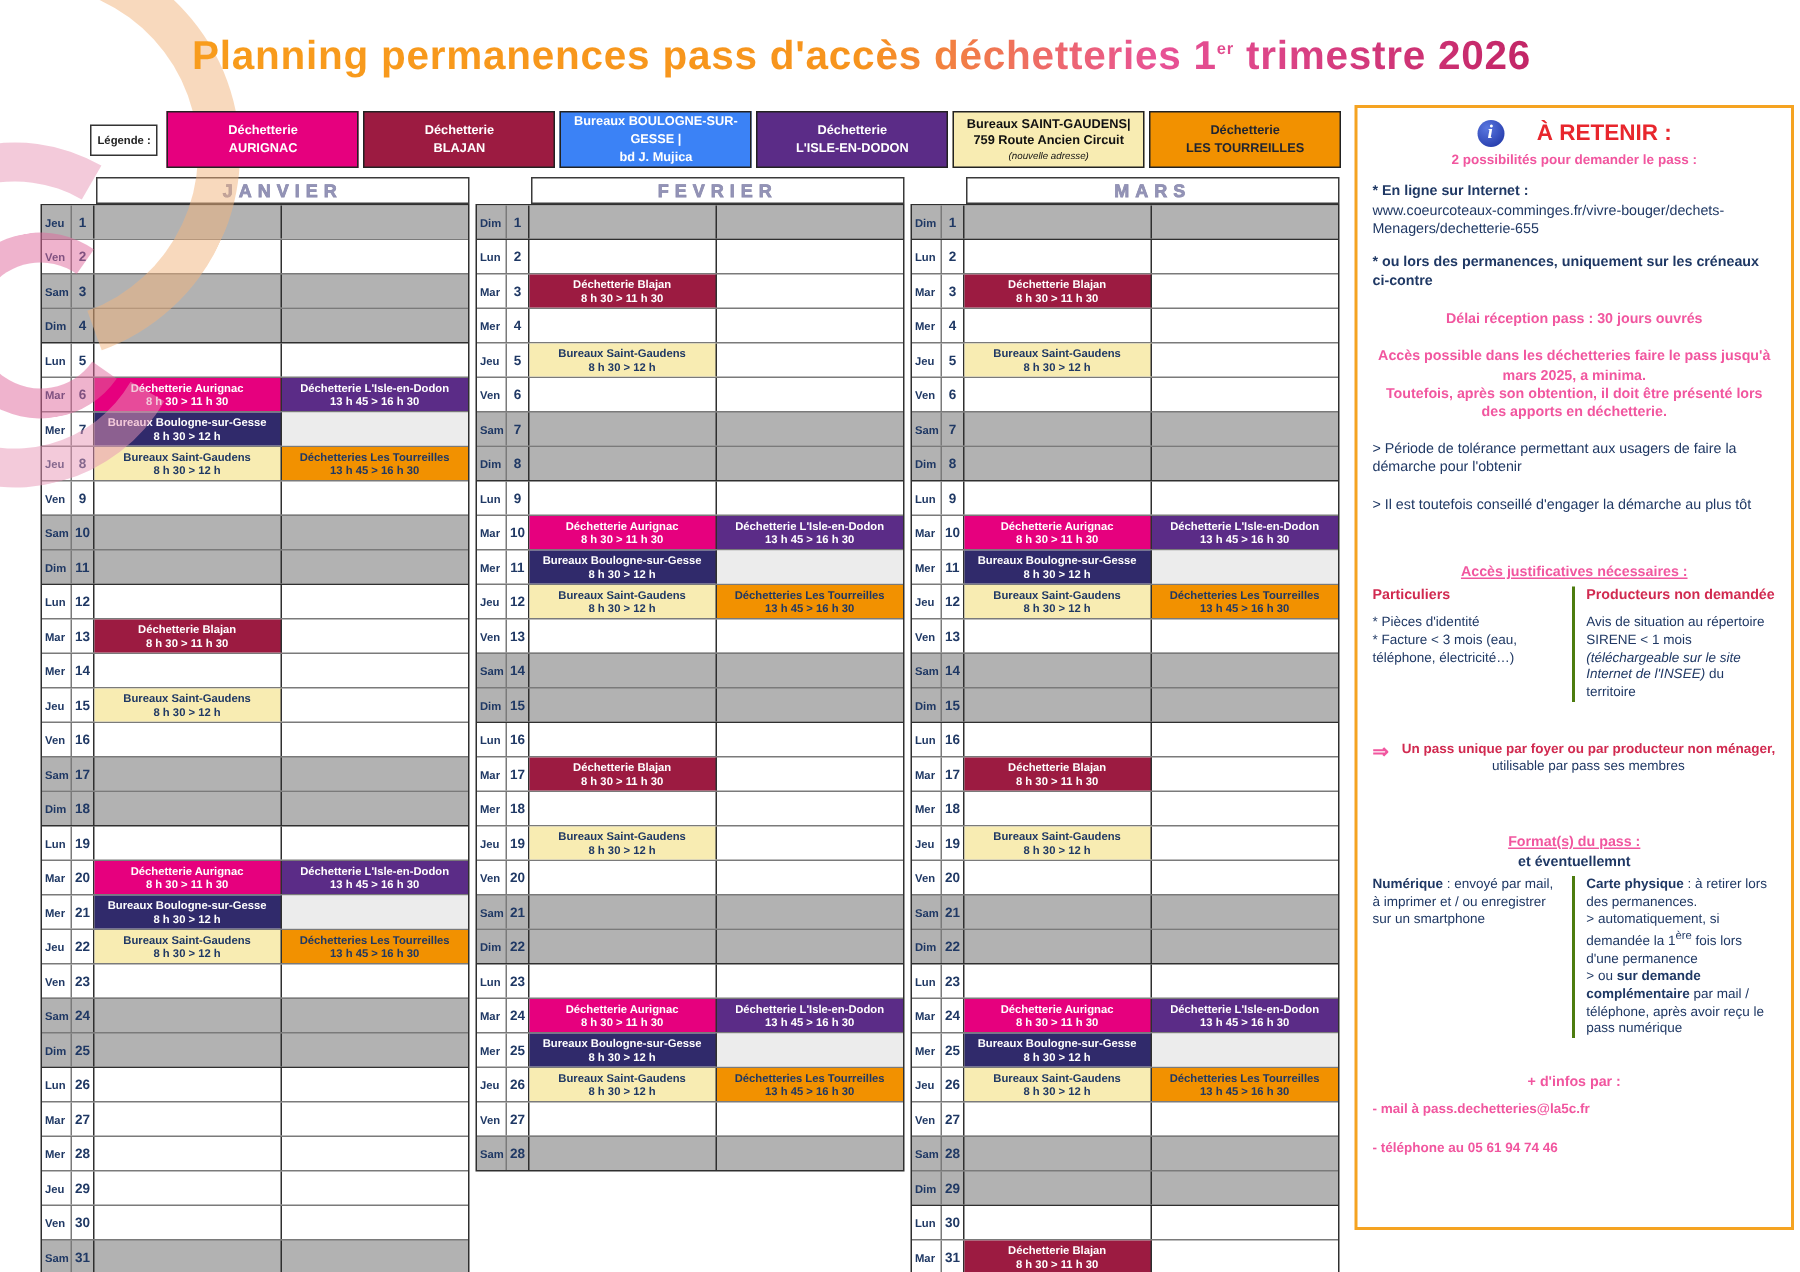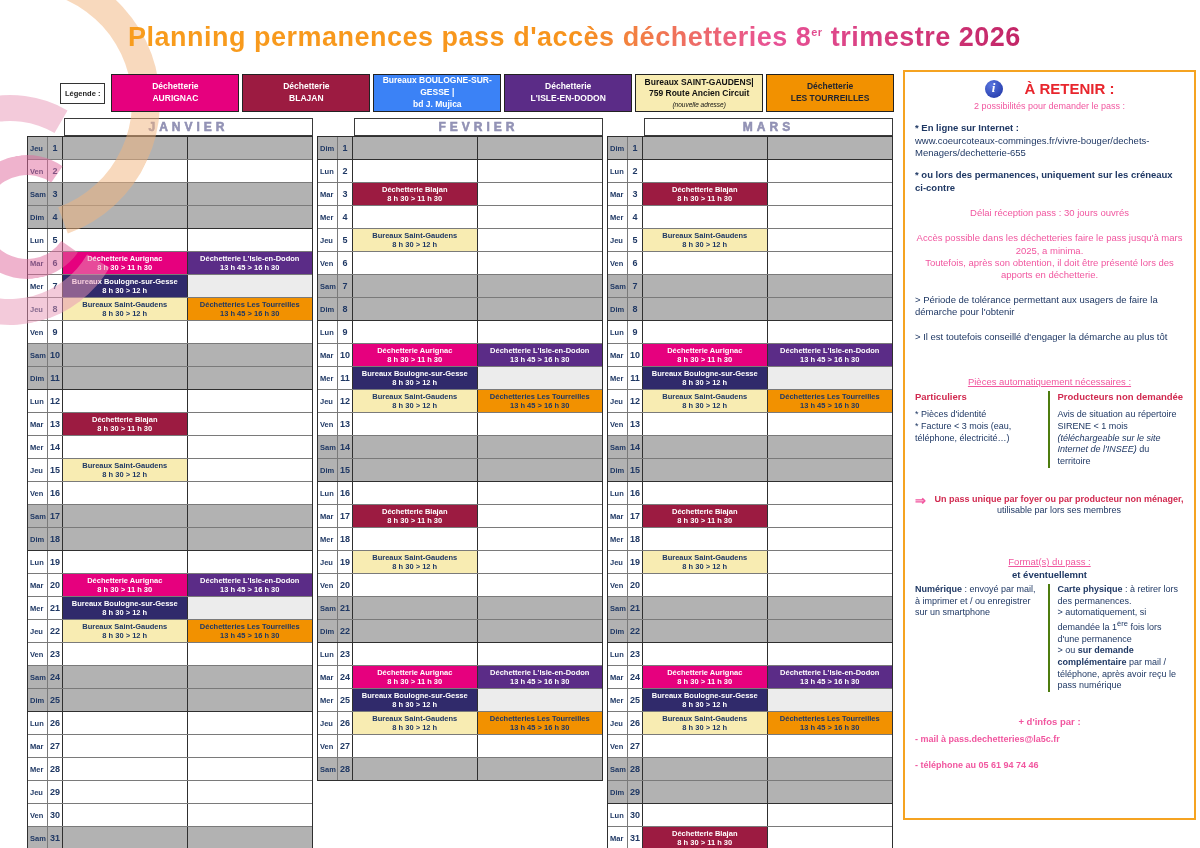--- a/index.html
+++ b/index.html
@@ -51,21 +51,21 @@
   .sidebar{position:absolute;left:903px;top:70px;width:293px;height:750px;border:2px solid #f5a321;
            background:#fff;box-sizing:border-box;padding:7px 10px;z-index:4;font-size:9.5px;line-height:1.3;}
   .sb-header{display:flex;align-items:center;justify-content:center;gap:22px;}
   .info-icon{width:18px;height:18px;border-radius:50%;flex:0 0 18px;
              background:radial-gradient(circle at 35% 30%,#5a77e0,#1a2fa0);color:#fff;
              font-family:"Liberation Serif",serif;font-style:italic;font-weight:bold;font-size:13px;
              display:flex;align-items:center;justify-content:center;}
   .sb-title{color:#e8262d;font-weight:bold;font-size:15px;}
   .pink{color:#f1569f;}
   .navy{color:#1f3864;}
-  .center{text-align:center;}
+  .center{text-align:center;font-weight:bold;}
   .b{font-weight:bold;}
   .sb-intro{margin-top:2px;font-size:9px;}
   .sb-block{margin-top:10px;}
   .sb-underline{text-decoration:underline;}
   .cols{display:grid;grid-template-columns:1fr 1fr;margin-top:3px;}
   .col-l{padding-right:6px;border-right:2px solid #4d7c0f;}
   .col-r{padding-left:8px;}
   .col-title{color:#d12a50;font-weight:bold;font-size:9.5px;margin-bottom:6px;}
   .small{font-size:9px;}
   .unique{display:flex;gap:8px;margin-top:26px;}
@@ -76,21 +76,21 @@
 </style>
 </head>
 <body>
 
 <div class="watermark">
   <div class="wm wm1"></div>
   <div class="wm wm2"></div>
   <div class="wm wm3"></div>
 </div>
 
-<h1 class="title"><span>Planning permanences pass d'accès déchetteries 8</span><sup>er</sup><span> trimestre 2026</span></h1>
+<h1 class="title"><span>Planning permanences pass d'accès déchetteries 1</span><sup>er</sup><span> trimestre 2026</span></h1>
 
 <div class="legend">
   <div class="legend-label">Légende :</div>
   <div class="legend-items">
       <div class="legend-box" style="background: rgb(230, 0, 126); color: rgb(255, 255, 255);">
         <div>Déchetterie</div>
         <div>AURIGNAC</div>
       </div>
       <div class="legend-box" style="background: rgb(156, 27, 65); color: rgb(255, 255, 255);">
         <div>Déchetterie</div>
@@ -814,36 +814,36 @@
   <div class="sb-block pink center" style="margin-top:13px">Délai réception pass : 30 jours ouvrés</div>
 
   <div class="sb-block pink center" style="margin-top:13px">
     <div>Accès possible dans les déchetteries faire le pass jusqu'à mars 2025, a minima.</div>
     <div>Toutefois, après son obtention, il doit être présenté lors des apports en déchetterie.</div>
   </div>
 
   <div class="sb-block navy" style="margin-top:12px">&gt; Période de tolérance permettant aux usagers de faire la démarche pour l'obtenir</div>
   <div class="sb-block navy" style="margin-top:13px">&gt; Il est toutefois conseillé d'engager la démarche au plus tôt</div>
 
-  <div class="pink center sb-underline" style="margin-top:32px">Pièces automatiquement nécessaires :</div>
+  <div class="pink center sb-underline" style="margin-top:32px">Accès justificatives nécessaires :</div>
   <div class="cols">
     <div class="col-l">
       <div class="col-title">Particuliers</div>
       <div class="navy small">* Pièces d'identité</div>
       <div class="navy small">* Facture &lt; 3 mois (eau, téléphone, électricité…)</div>
     </div>
     <div class="col-r">
       <div class="col-title">Producteurs non demandée</div>
       <div class="navy small"><span>Avis de situation au répertoire SIRENE  &lt; 1 mois </span><span class="it">(téléchargeable sur le site Internet de l'INSEE)</span><span> du territoire</span></div>
     </div>
   </div>
 
   <div class="unique">
     <span class="arrow">⇒</span>
-    <span class="txt"><span class="hl">Un pass unique par foyer ou par producteur non ménager,</span><span class="navy"> utilisable par lors ses membres</span></span>
+    <span class="txt"><span class="hl">Un pass unique par foyer ou par producteur non ménager,</span><span class="navy"> utilisable par pass ses membres</span></span>
   </div>
 
   <div class="pink center sb-underline" style="margin-top:39px">Format(s) du pass :</div>
   <div class="navy b center">et éventuellemnt</div>
   <div class="cols">
     <div class="col-l navy small">
       <span class="b">Numérique</span><span> : envoyé par mail, à imprimer et / ou enregistrer sur un smartphone</span>
     </div>
     <div class="col-r navy small">
       <div><span class="b">Carte physique</span><span> : à retirer lors des permanences.</span></div>

